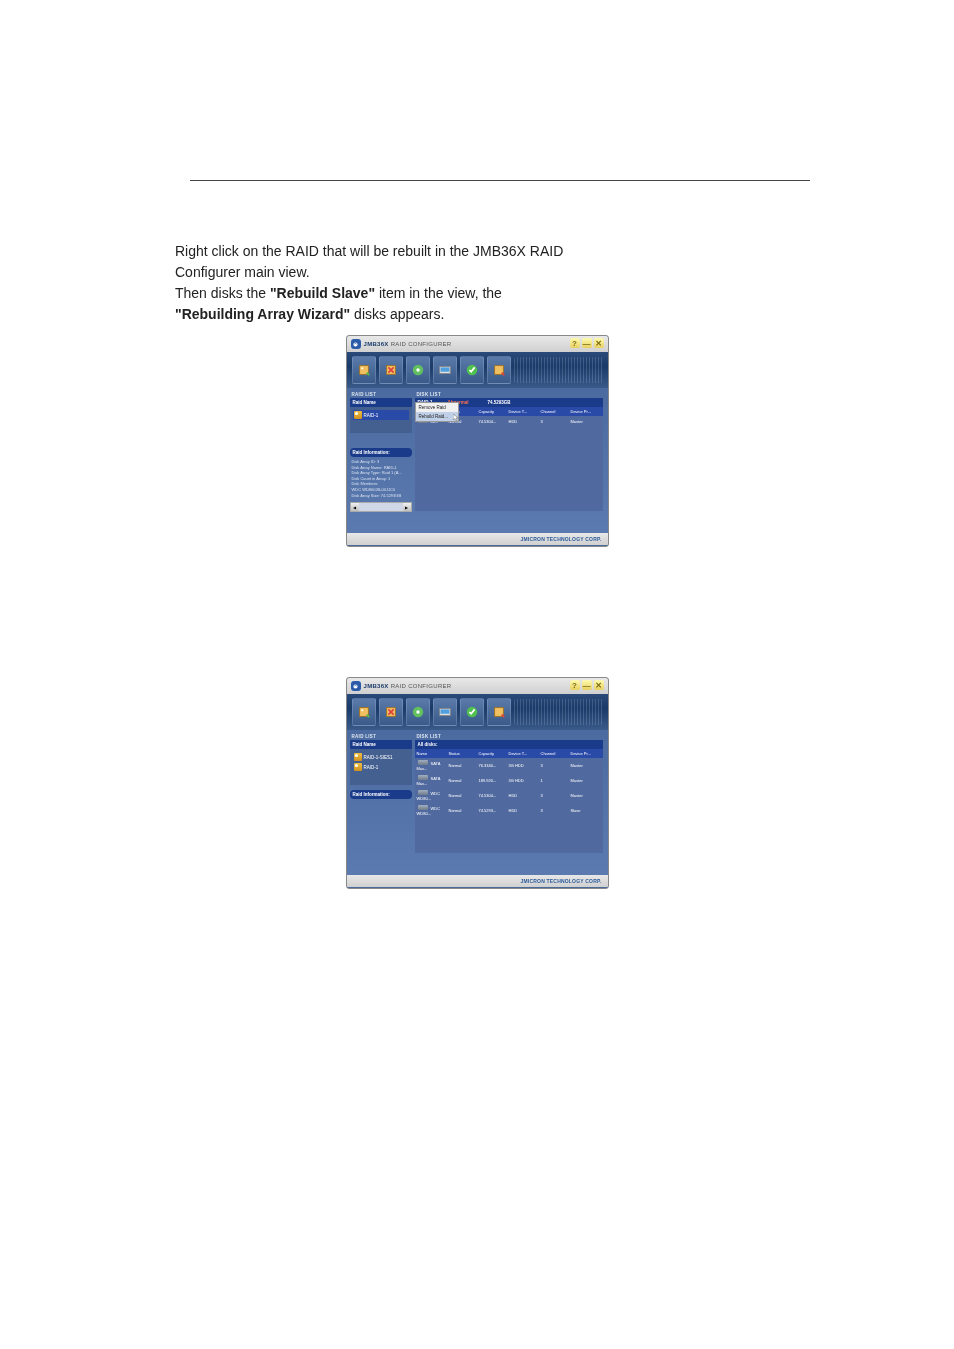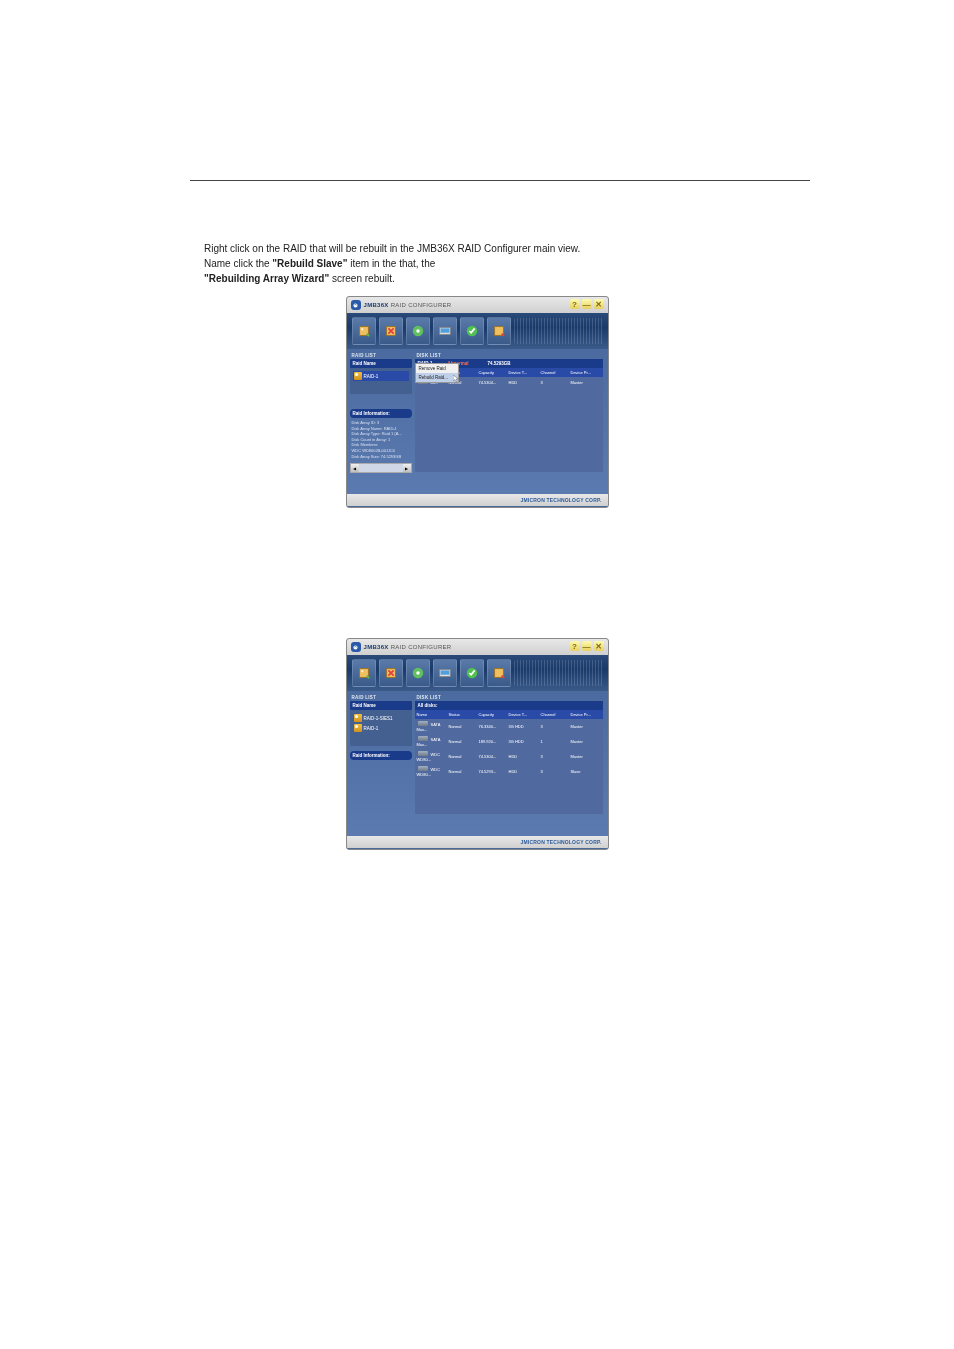--- a/index.html
+++ b/index.html
@@ -14,24 +14,24 @@
 .page-container {
   padding: 180px 90px 0 90px;
 }
 .divider {
   border-top: 1px solid #444;
   margin-bottom: 60px;
   width: 620px;
   margin-left: 100px;
 }
 .body-text {
-  font-size: 10px;
+  font-size: 14px;
   color: #222;
   line-height: 1.5;
-  margin-left: 114px;
+  margin-left: 85px;
   width: 450px;
 }
 .app-window {
   width: 261px;
   height: 210px;
   margin: 10px auto 0 auto;
   position: relative;
   background: linear-gradient(to bottom, #3a5a8a 0%, #2a4a7a 20%, #4a6a9a 100%);
   border: 1px solid #888;
   border-radius: 3px;
@@ -296,22 +296,22 @@
 }
 </style>
 </head>
 <body>
 
 <div class="page-container">
   <div class="divider"></div>
 
   <div class="body-text">
     <span>Right click on the RAID that will be rebuilt in the JMB36X RAID Configurer main view.</span><br>
-    <span>Name click the </span><b>"<span>Rebuild Slave</span>"</b><span> item in the that, the </span><br>
-    <b>"<span>Rebuilding Array Wizard</span>"</b><span> screen rebuilt.</span>
+    <span>Then disks the </span><b>"<span>Rebuild Slave</span>"</b><span> item in the view, the </span><br>
+    <b>"<span>Rebuilding Array Wizard</span>"</b><span> disks appears.</span>
   </div>
 
   <div class="app-window">
     <div class="app-titlebar">
       <div class="app-logo">
         <svg viewBox="0 0 10 10">
             <circle cx="5" cy="5" r="3" fill="#fff"></circle>
             <path d="M3 5 L5 3 L7 5" stroke="#2a5aa8" stroke-width="1" fill="none"></path>
           </svg>
       </div>

